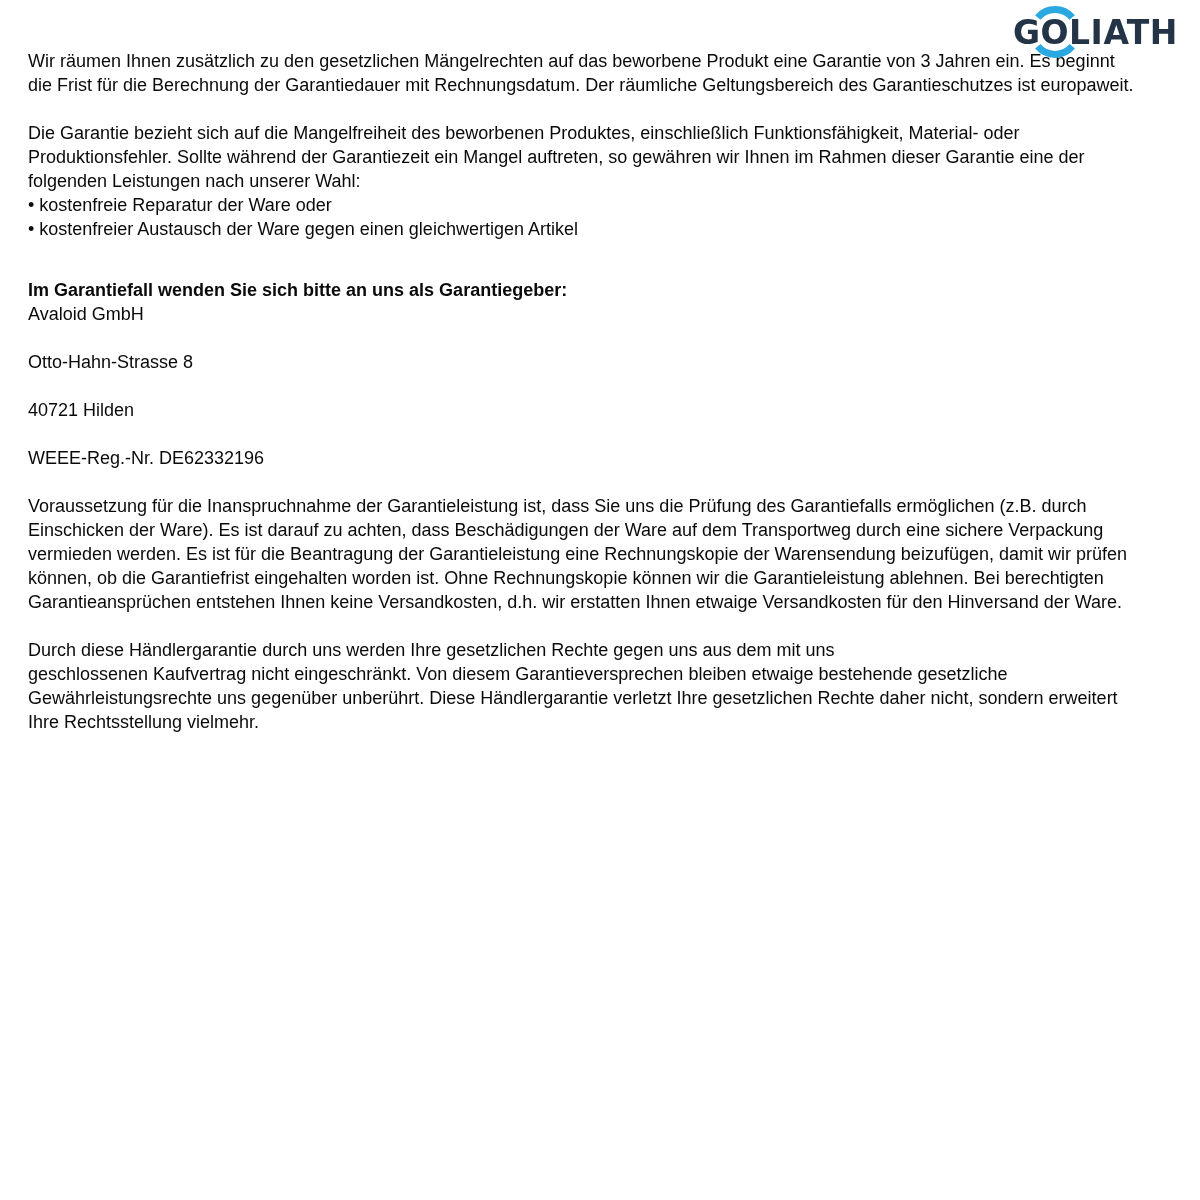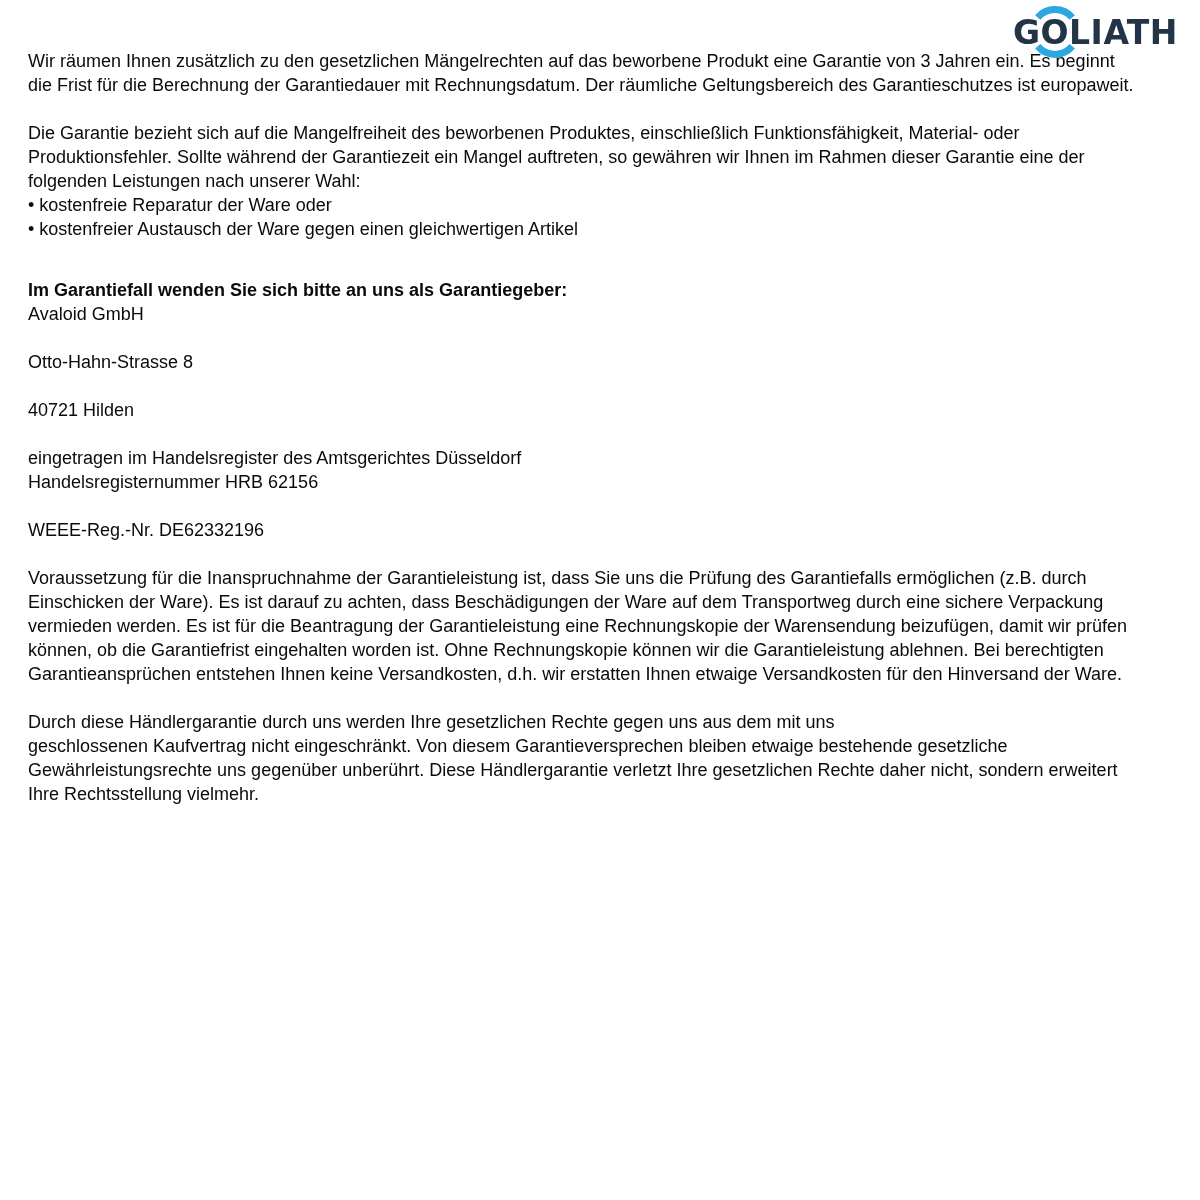--- a/index.html
+++ b/index.html
@@ -107,22 +107,20 @@
 
   <p class="block bold">Im Garantiefall wenden Sie sich bitte an uns als Garantiegeber:</p>
 
   <p class="block attached">Avaloid GmbH
 
 Otto-Hahn-Strasse 8
 
 40721 Hilden</p>
 
 
-  <p class="block">eingetragen im Handelsregister des Amtsgerichtes Düsseldorf
-Handelsregisternummer HRB 62156</p>
 
 
   <p class="block">WEEE-Reg.-Nr. DE62332196</p>
 
 
 
   <p class="block">Voraussetzung für die Inanspruchnahme der Garantieleistung ist, dass Sie uns die Prüfung des Garantiefalls ermöglichen (z.B. durch
 Einschicken der Ware). Es ist darauf zu achten, dass Beschädigungen der Ware auf dem Transportweg durch eine sichere Verpackung
 vermieden werden. Es ist für die Beantragung der Garantieleistung eine Rechnungskopie der Warensendung beizufügen, damit wir prüfen
 können, ob die Garantiefrist eingehalten worden ist. Ohne Rechnungskopie können wir die Garantieleistung ablehnen. Bei berechtigten

